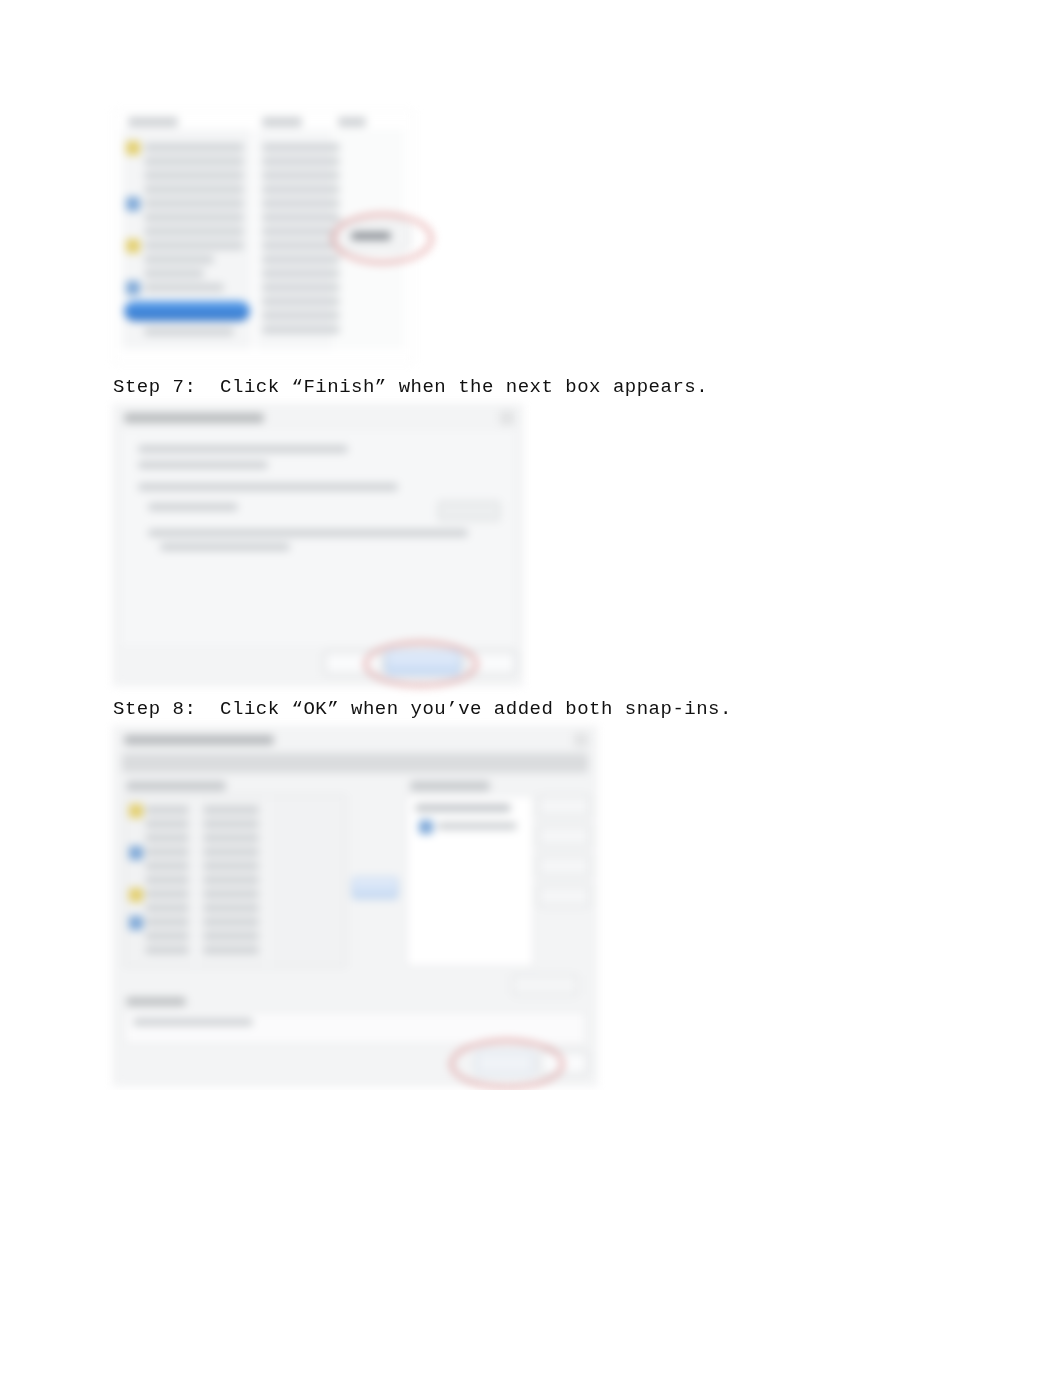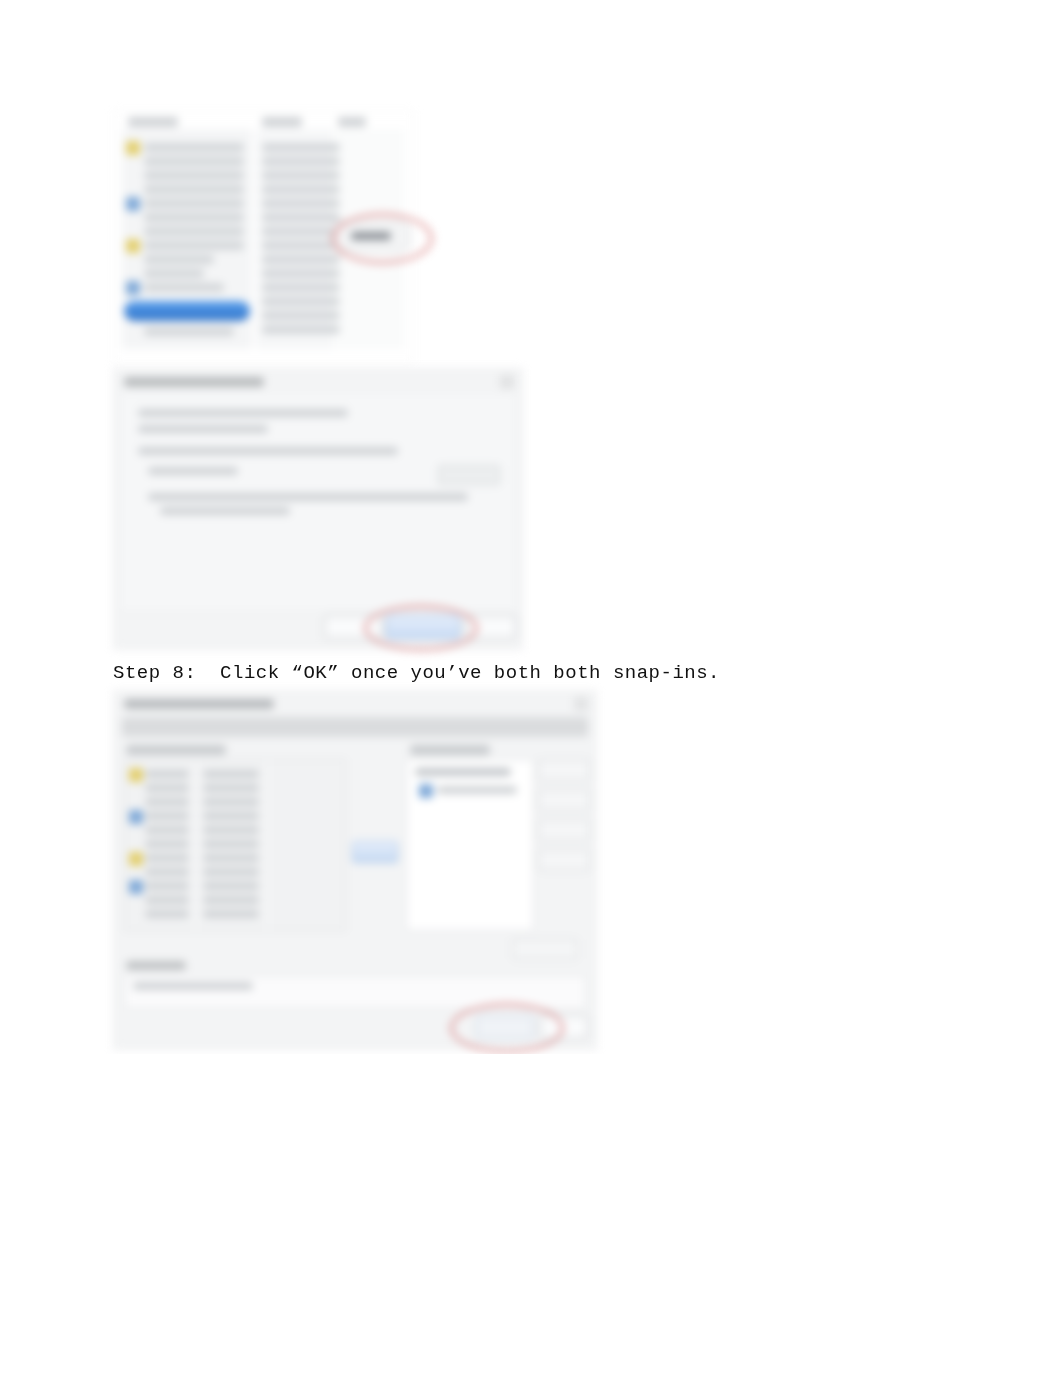--- a/index.html
+++ b/index.html
@@ -199,41 +199,42 @@
     <div class="rowB" style="top:158px;"></div>
     <div class="rowB" style="top:172px;"></div>
     <div class="rowB" style="top:186px;"></div>
     <div class="rowB" style="top:200px;"></div>
     <div class="rowB" style="top:214px;"></div>
 
     <div class="sidebtn"></div>
     <div class="oval-highlight"></div>
   </div>
 
+  <p class="step-text">Step 7:  Click “Finish” when the next box appears.</p>
 
   <div class="shot shot2">
     <div class="title"></div>
     <div class="closebox"></div>
     <div class="body"></div>
 
     <div class="line" style="left:24px; top:40px;  width:210px;"></div>
     <div class="line" style="left:24px; top:56px;  width:130px;"></div>
     <div class="line" style="left:24px; top:78px;  width:260px;"></div>
     <div class="line" style="left:34px; top:98px;  width:90px;"></div>
     <div class="browse"></div>
     <div class="line" style="left:34px; top:124px; width:320px;"></div>
     <div class="line" style="left:46px; top:138px; width:130px;"></div>
 
     <div class="btn-outline btnBack"></div>
     <div class="btn-outline btnFinish"></div>
     <div class="btn-outline btnCancel"></div>
     <div class="oval-highlight"></div>
   </div>
 
-  <p class="step-text">Step 8:  Click “OK” once you’ve both both snap-ins.</p>
+  <p class="step-text">Step 8:  Click “OK” when you’ve added both snap-ins.</p>
 
   <div class="shot shot3">
     <div class="title"></div>
     <div class="closebox"></div>
     <div class="banner"></div>
 
     <div class="leftHdr"></div>
     <div class="leftBox">
       <div class="colBg c1"></div>
         <div class="colBg c2"></div>

